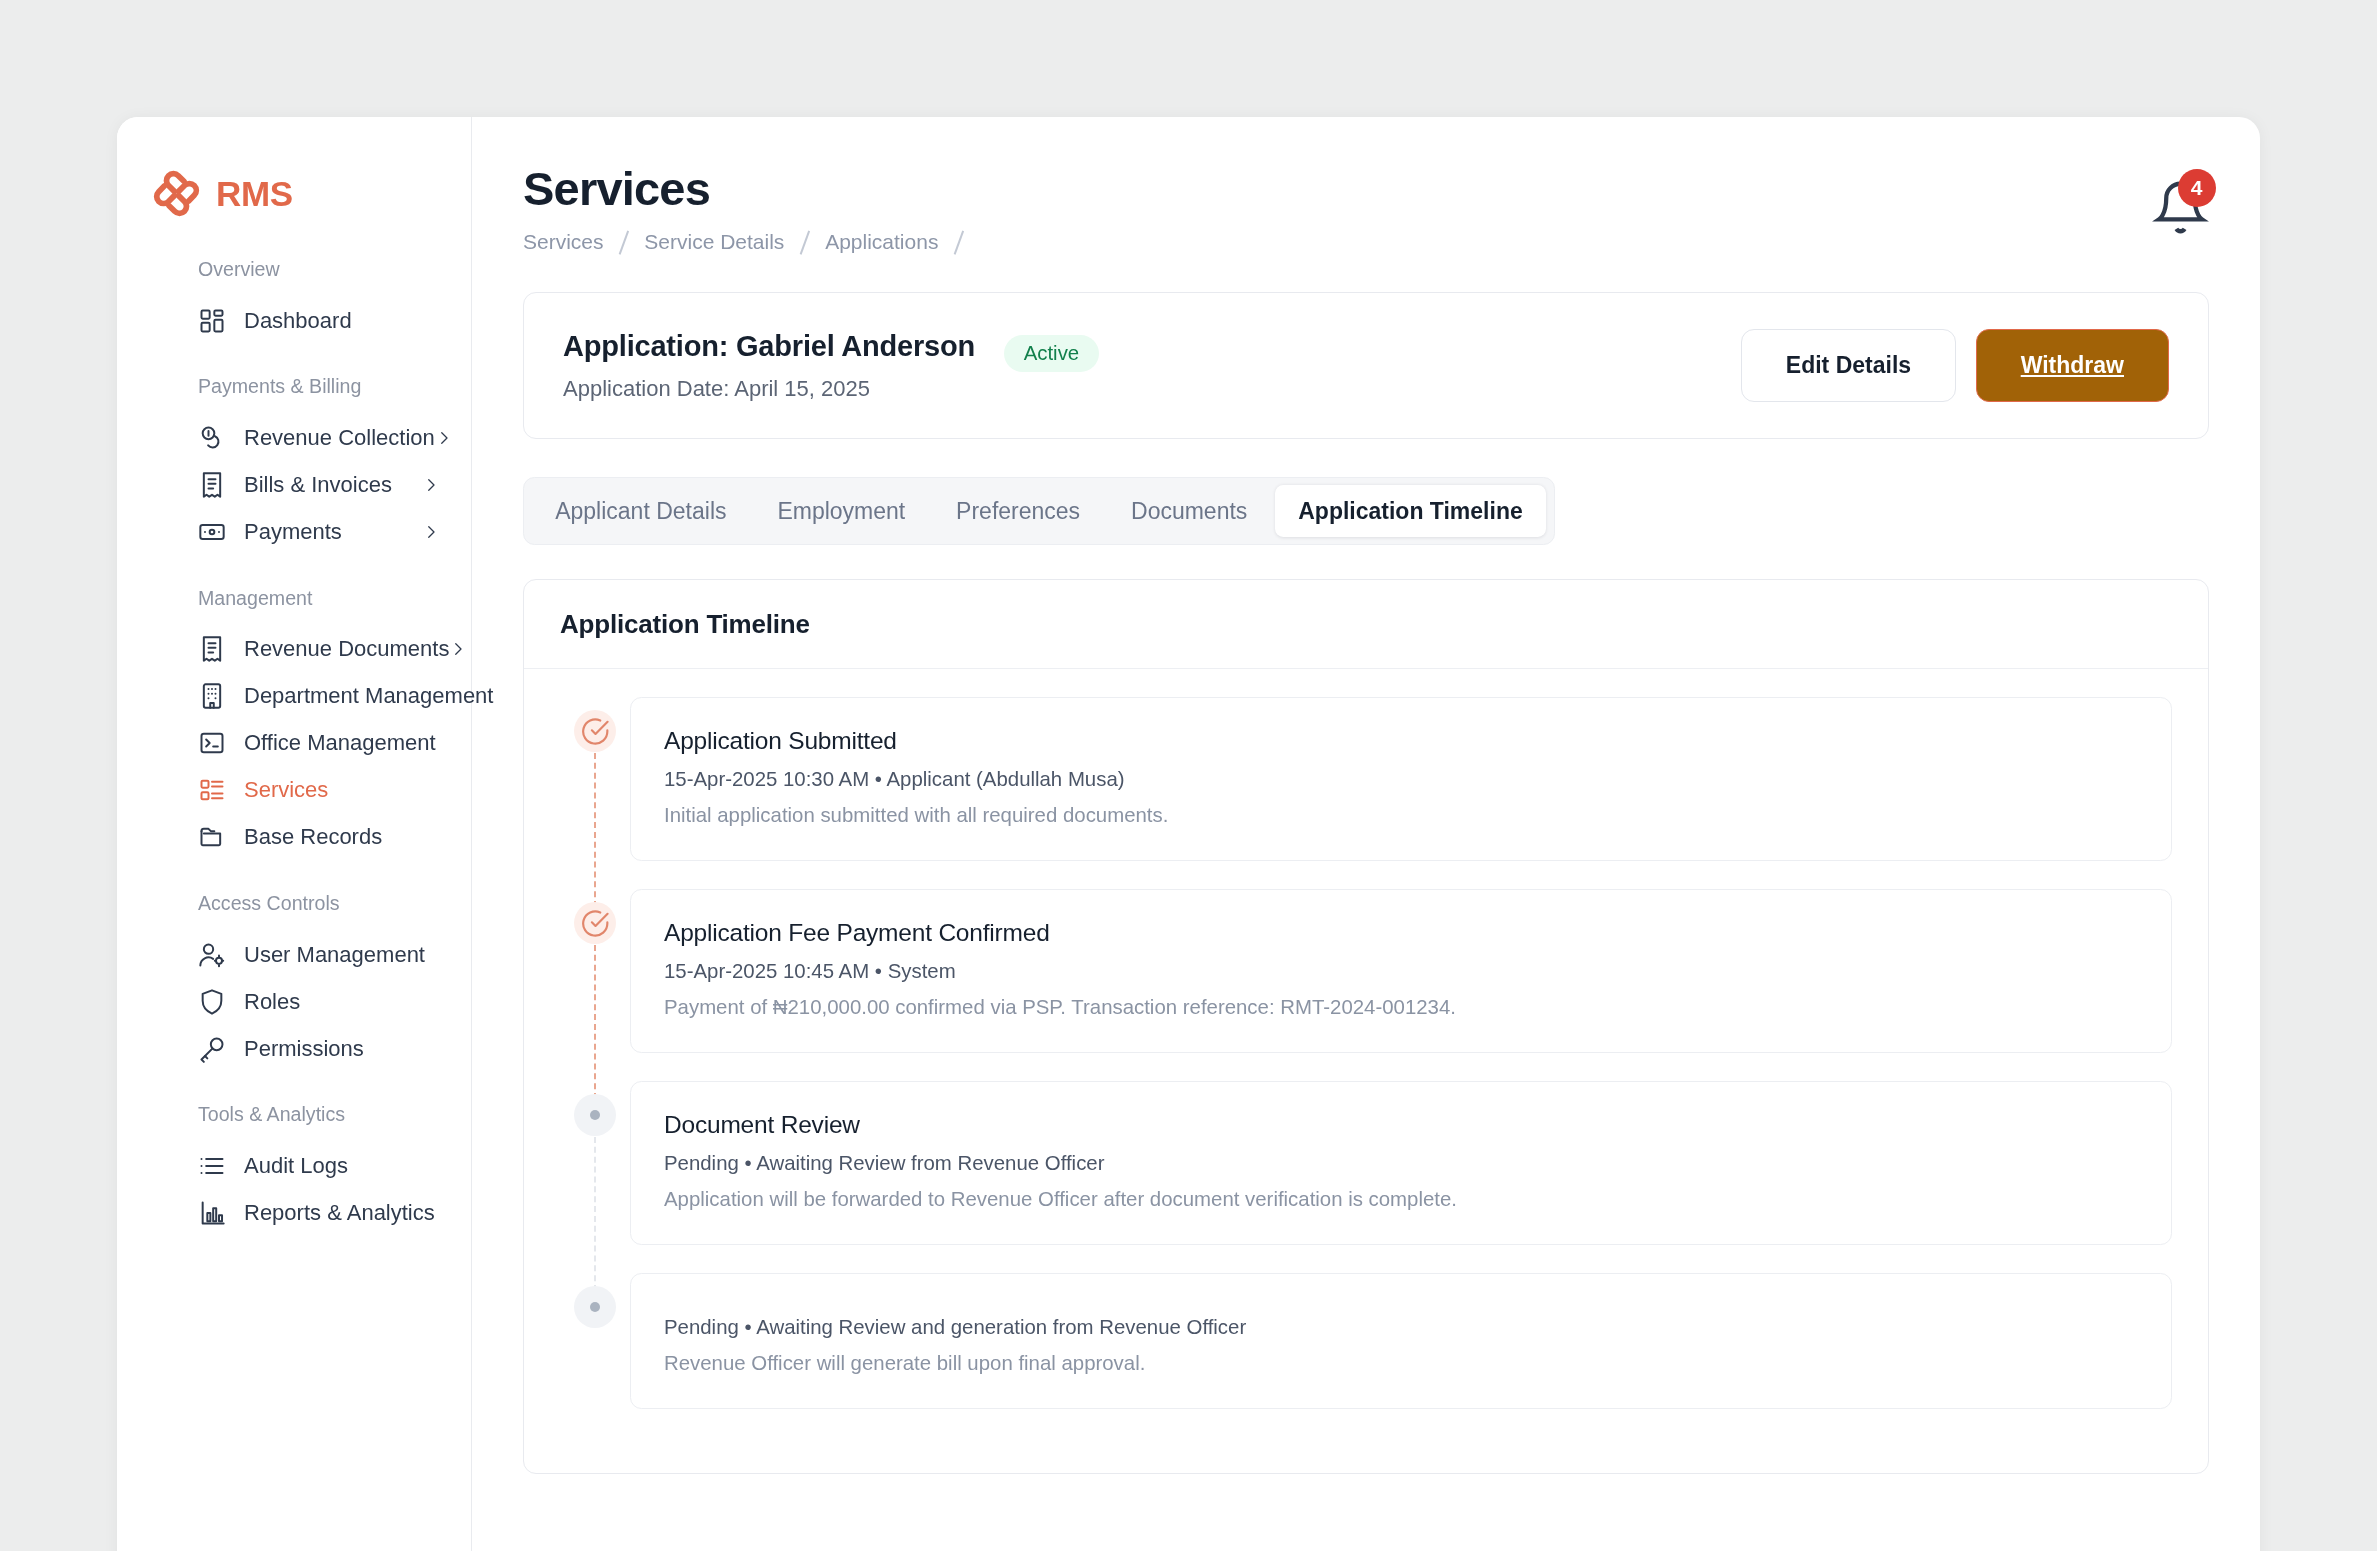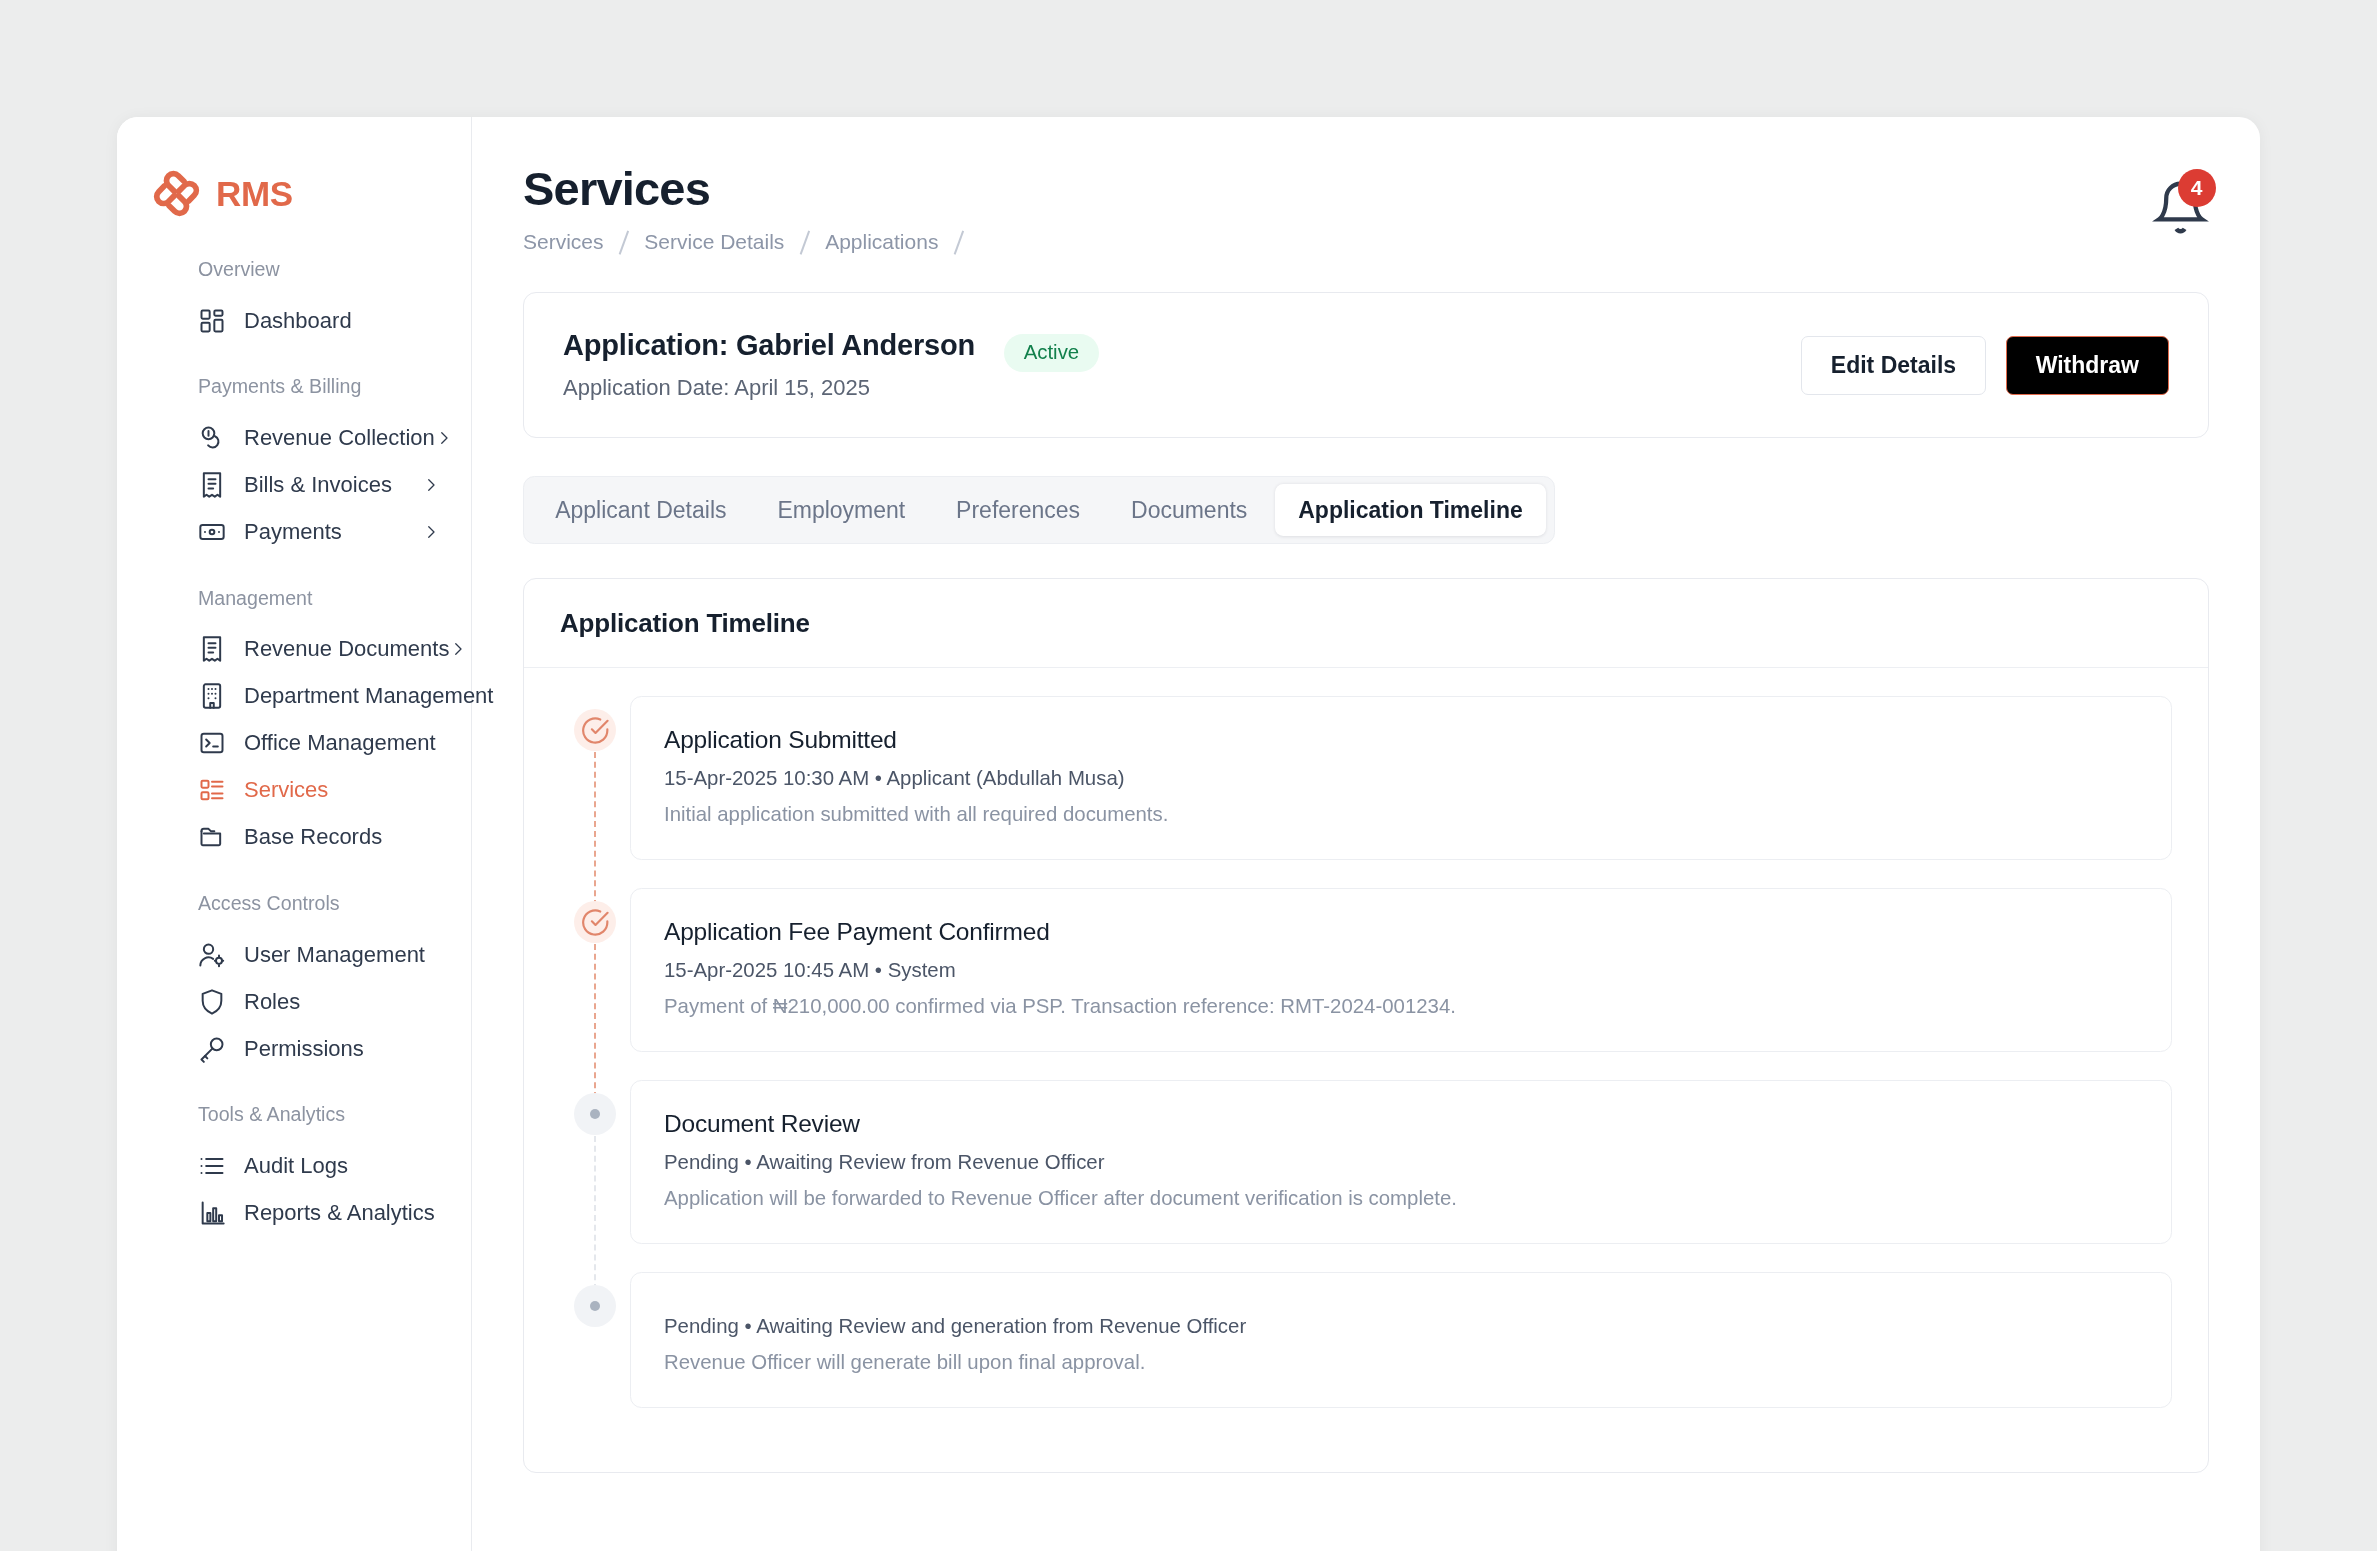--- a/index.html
+++ b/index.html
@@ -113,27 +113,27 @@
   .badge {
     margin-left: 29px; margin-top: 4.9px;
     background: #e9fbf1; color: #12804c;
     padding: 7.3px 19.6px; border-radius: 816px;
     font-size: 20.4px; font-weight: 500; white-space: nowrap;
   }
   .app-actions { display: flex; align-items: center; gap: 19.6px; }
   .btn {
     font-family: "Liberation Sans", sans-serif;
     font-size: 23px; font-weight: 600;
-    border-radius: 7px; cursor: pointer;
-    padding: 0 29px; height: 59px;
+    border-radius: 13px; cursor: pointer;
+    padding: 0 44px; height: 73px;
     display: flex; align-items: center; justify-content: center;
     white-space: nowrap;
   }
   .btn-secondary { background:#fff; border: 1.6px solid #e3e6ec; color: #16202e; }
-  .btn-primary { background:#000000; border: 1.6px solid #e1694a; color: #ffffff; }
+  .btn-primary { background:#a16207; border: 1.6px solid #e1694a; color: #ffffff; text-decoration: underline; }
 
   
   .tabs {
     margin-top: 38px;
     background: #f5f6f8;
     border: 1.6px solid #eceef2;
     border-radius: 11.4px;
     display: inline-flex; align-items: center;
     padding: 7.3px 8.2px; gap: 4.9px;
   }

